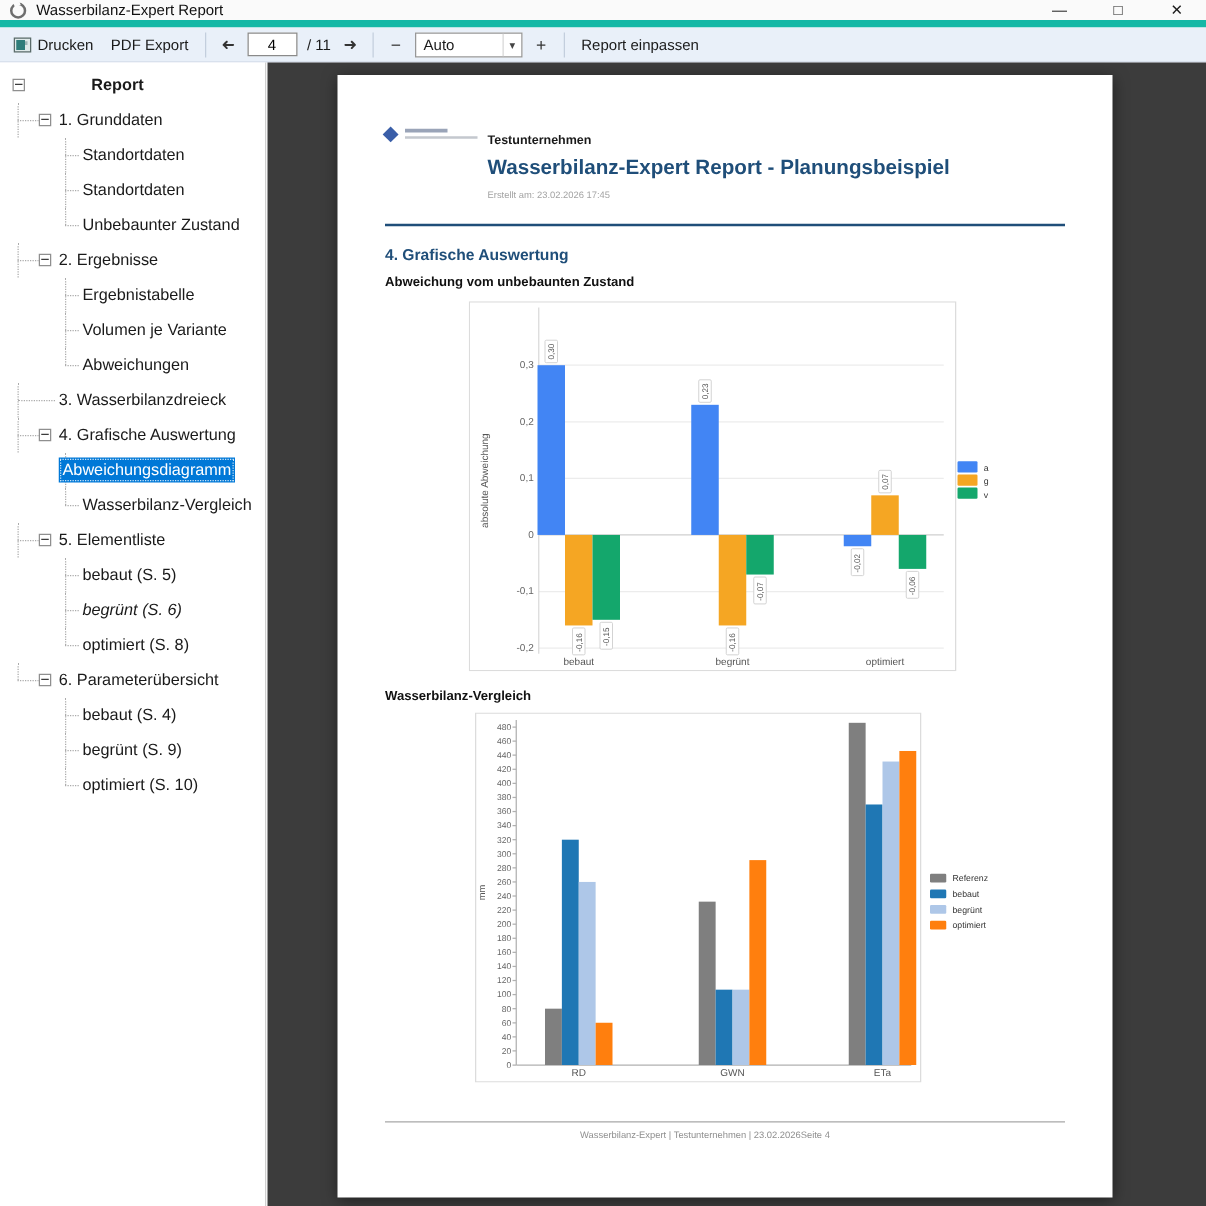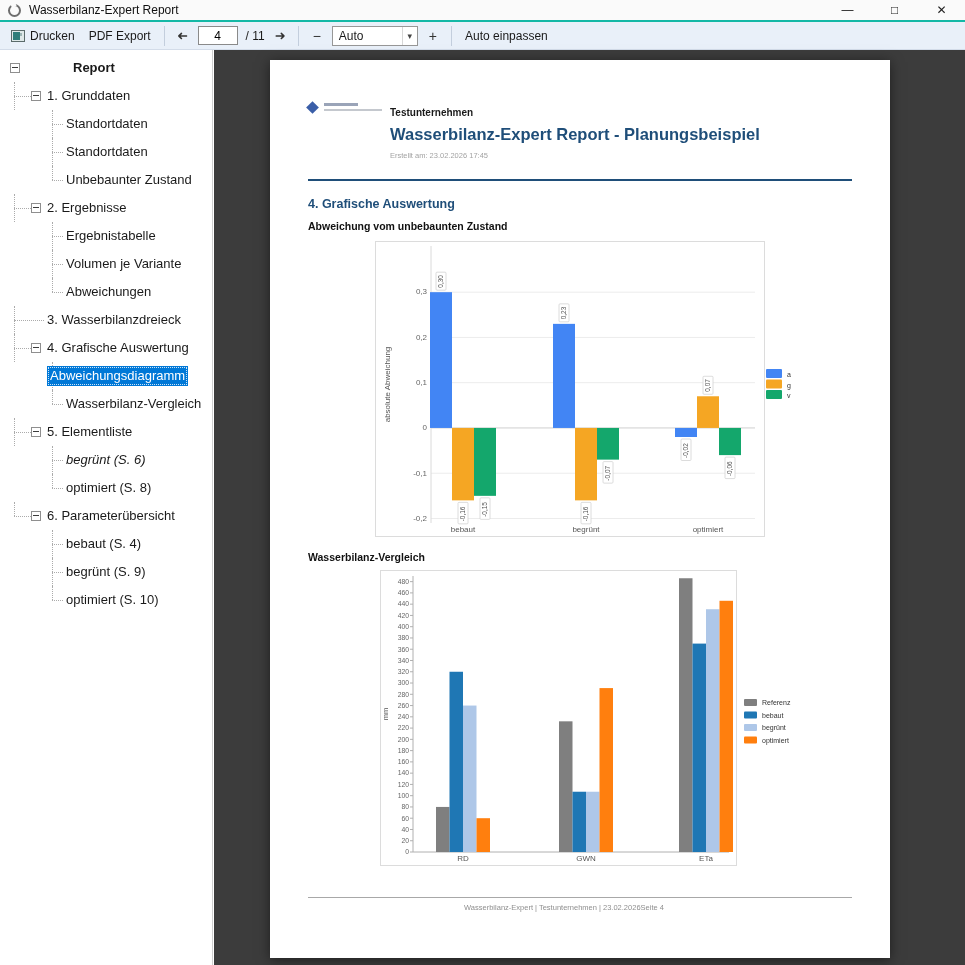--- a/index.html
+++ b/index.html
@@ -1,21 +1,21 @@
 <!DOCTYPE html>
 <html><head>
 <meta charset="utf-8">
 <style>
   * { margin:0; padding:0; box-sizing:border-box; }
   html,body { width:965px; height:965px; overflow:hidden; font-family:"Liberation Sans",sans-serif; background:#fff; }
   #app { position:relative; width:965px; height:965px; }
 
   
   .titlebar { position:absolute; top:0; left:0; right:0; height:22px; background:#fafafa;
-    border-bottom:2px solid #14b8a6; display:flex; align-items:center; font-size:12px; color:#101010; }
+    border-bottom:6px solid #14b8a6; display:flex; align-items:center; font-size:12px; color:#101010; }
   .app-icon { width:13px; height:13px; border:2px solid #6e6e6e; border-radius:50%; margin:0 8px 0 8px; position:relative; }
   .app-icon::after { content:''; position:absolute; width:5px; height:4px; background:#fafafa; top:-3px; left:1px; transform:rotate(-25deg); }
   .win-controls { margin-left:auto; display:flex; height:100%; }
   .win-btn { width:47px; height:100%; display:flex; align-items:center; justify-content:center; font-size:12px; color:#1a1a1a; }
 
   
   .toolbar { position:absolute; top:22px; left:0; right:0; height:28px; background:#e9f0f9;
     border-bottom:1px solid #d3dce9; display:flex; align-items:center; font-size:12px; color:#1a1a1a; padding-left:4px; }
   .tb-btn { display:flex; align-items:center; gap:5px; padding:3px 7px; white-space:nowrap; }
   .print-icon { width:14px; height:12px; border:1px solid #5b6b6b; background:#dfe9e9; position:relative; }
@@ -98,21 +98,21 @@
     <span class="page-total">/ 11</span>
     <span class="arrow">➜</span>
     <span class="tb-sep"></span>
     <span class="zoom-btn">−</span>
     <span class="zoom-select">
       <span>Auto</span>
       <span class="zoom-caret">▾</span>
     </span>
     <span class="zoom-btn">+</span>
     <span class="tb-sep"></span>
-    <span class="tb-btn">Auto einpassen</span>
+    <span class="tb-btn">Report einpassen</span>
   </div>
 
   <div class="sidebar">
     <div class="tree" id="tree">
         <div class="tree-row">
           <span class="expander" style="left: 10px;"></span>
           <span class="tree-label root" style="left: 25px;">Report</span>
         </div>
         <div class="tree-row">
           <span class="vguide" style="left: 14px;"></span>
@@ -175,20 +175,25 @@
         <div class="tree-row">
           <span class="vguide half" style="left: 52px;"></span>
           <span class="hstub" style="left: 52px; width: 11px;"></span>
           <span class="tree-label" style="left: 63px;">Wasserbilanz-Vergleich</span>
         </div>
         <div class="tree-row">
           <span class="vguide" style="left: 14px;"></span>
           <span class="hstub" style="left: 14px; width: 17px;"></span>
           <span class="expander" style="left: 31px;"></span>
           <span class="tree-label" style="left: 44px;">5. Elementliste</span>
+        </div>
+        <div class="tree-row">
+          <span class="vguide" style="left: 52px;"></span>
+          <span class="hstub" style="left: 52px; width: 11px;"></span>
+          <span class="tree-label" style="left: 63px;">bebaut  (S. 5)</span>
         </div>
         <div class="tree-row">
           <span class="vguide" style="left: 52px;"></span>
           <span class="hstub" style="left: 52px; width: 11px;"></span>
           <span class="tree-label" style="left: 63px; font-style: italic;">begrünt  (S. 6)</span>
         </div>
         <div class="tree-row">
           <span class="vguide half" style="left: 52px;"></span>
           <span class="hstub" style="left: 52px; width: 11px;"></span>
           <span class="tree-label" style="left: 63px;">optimiert  (S. 8)</span>

